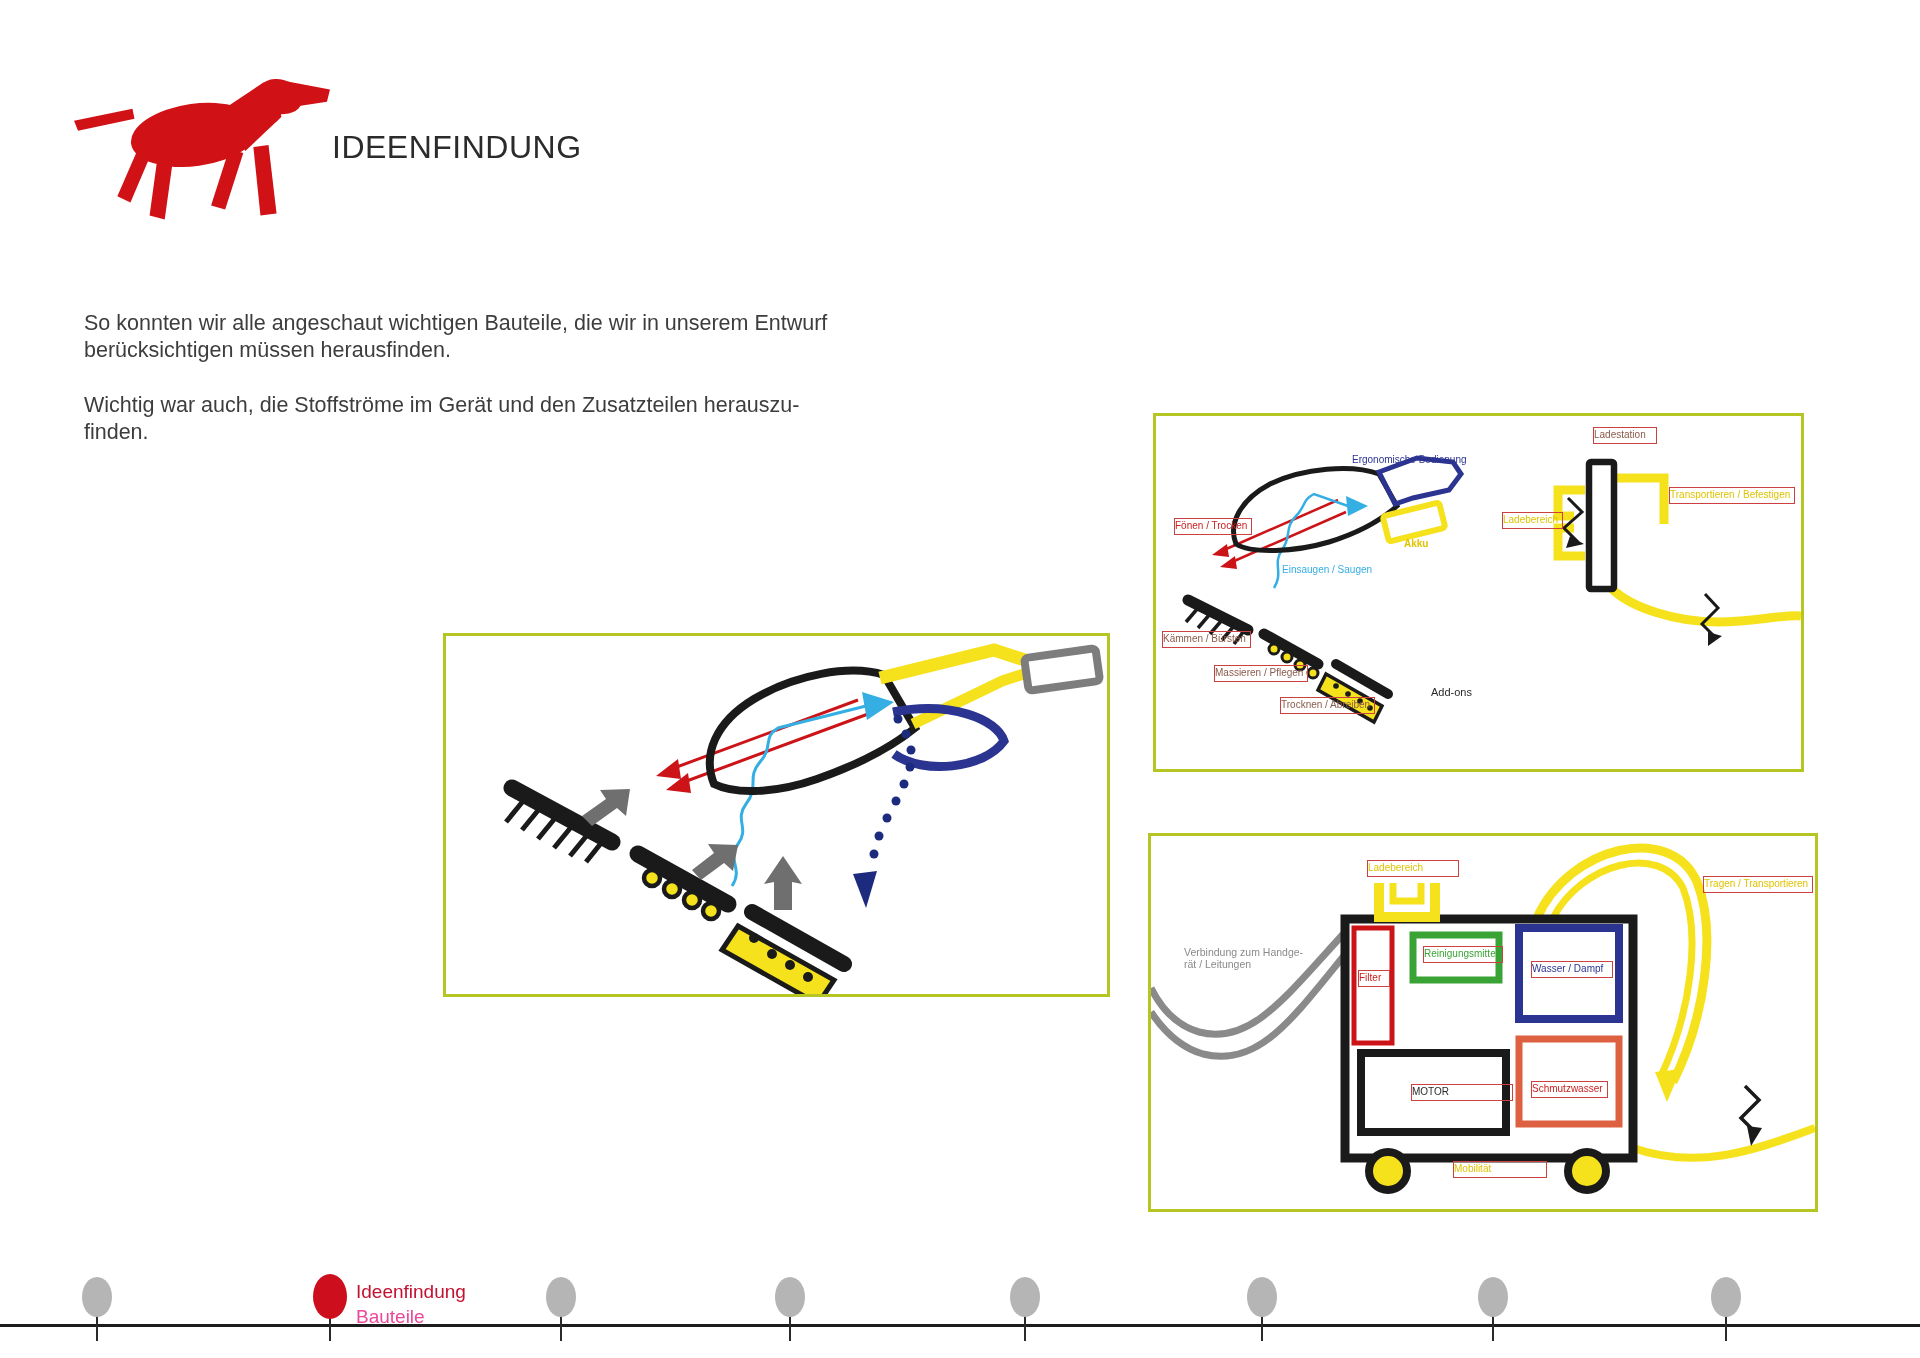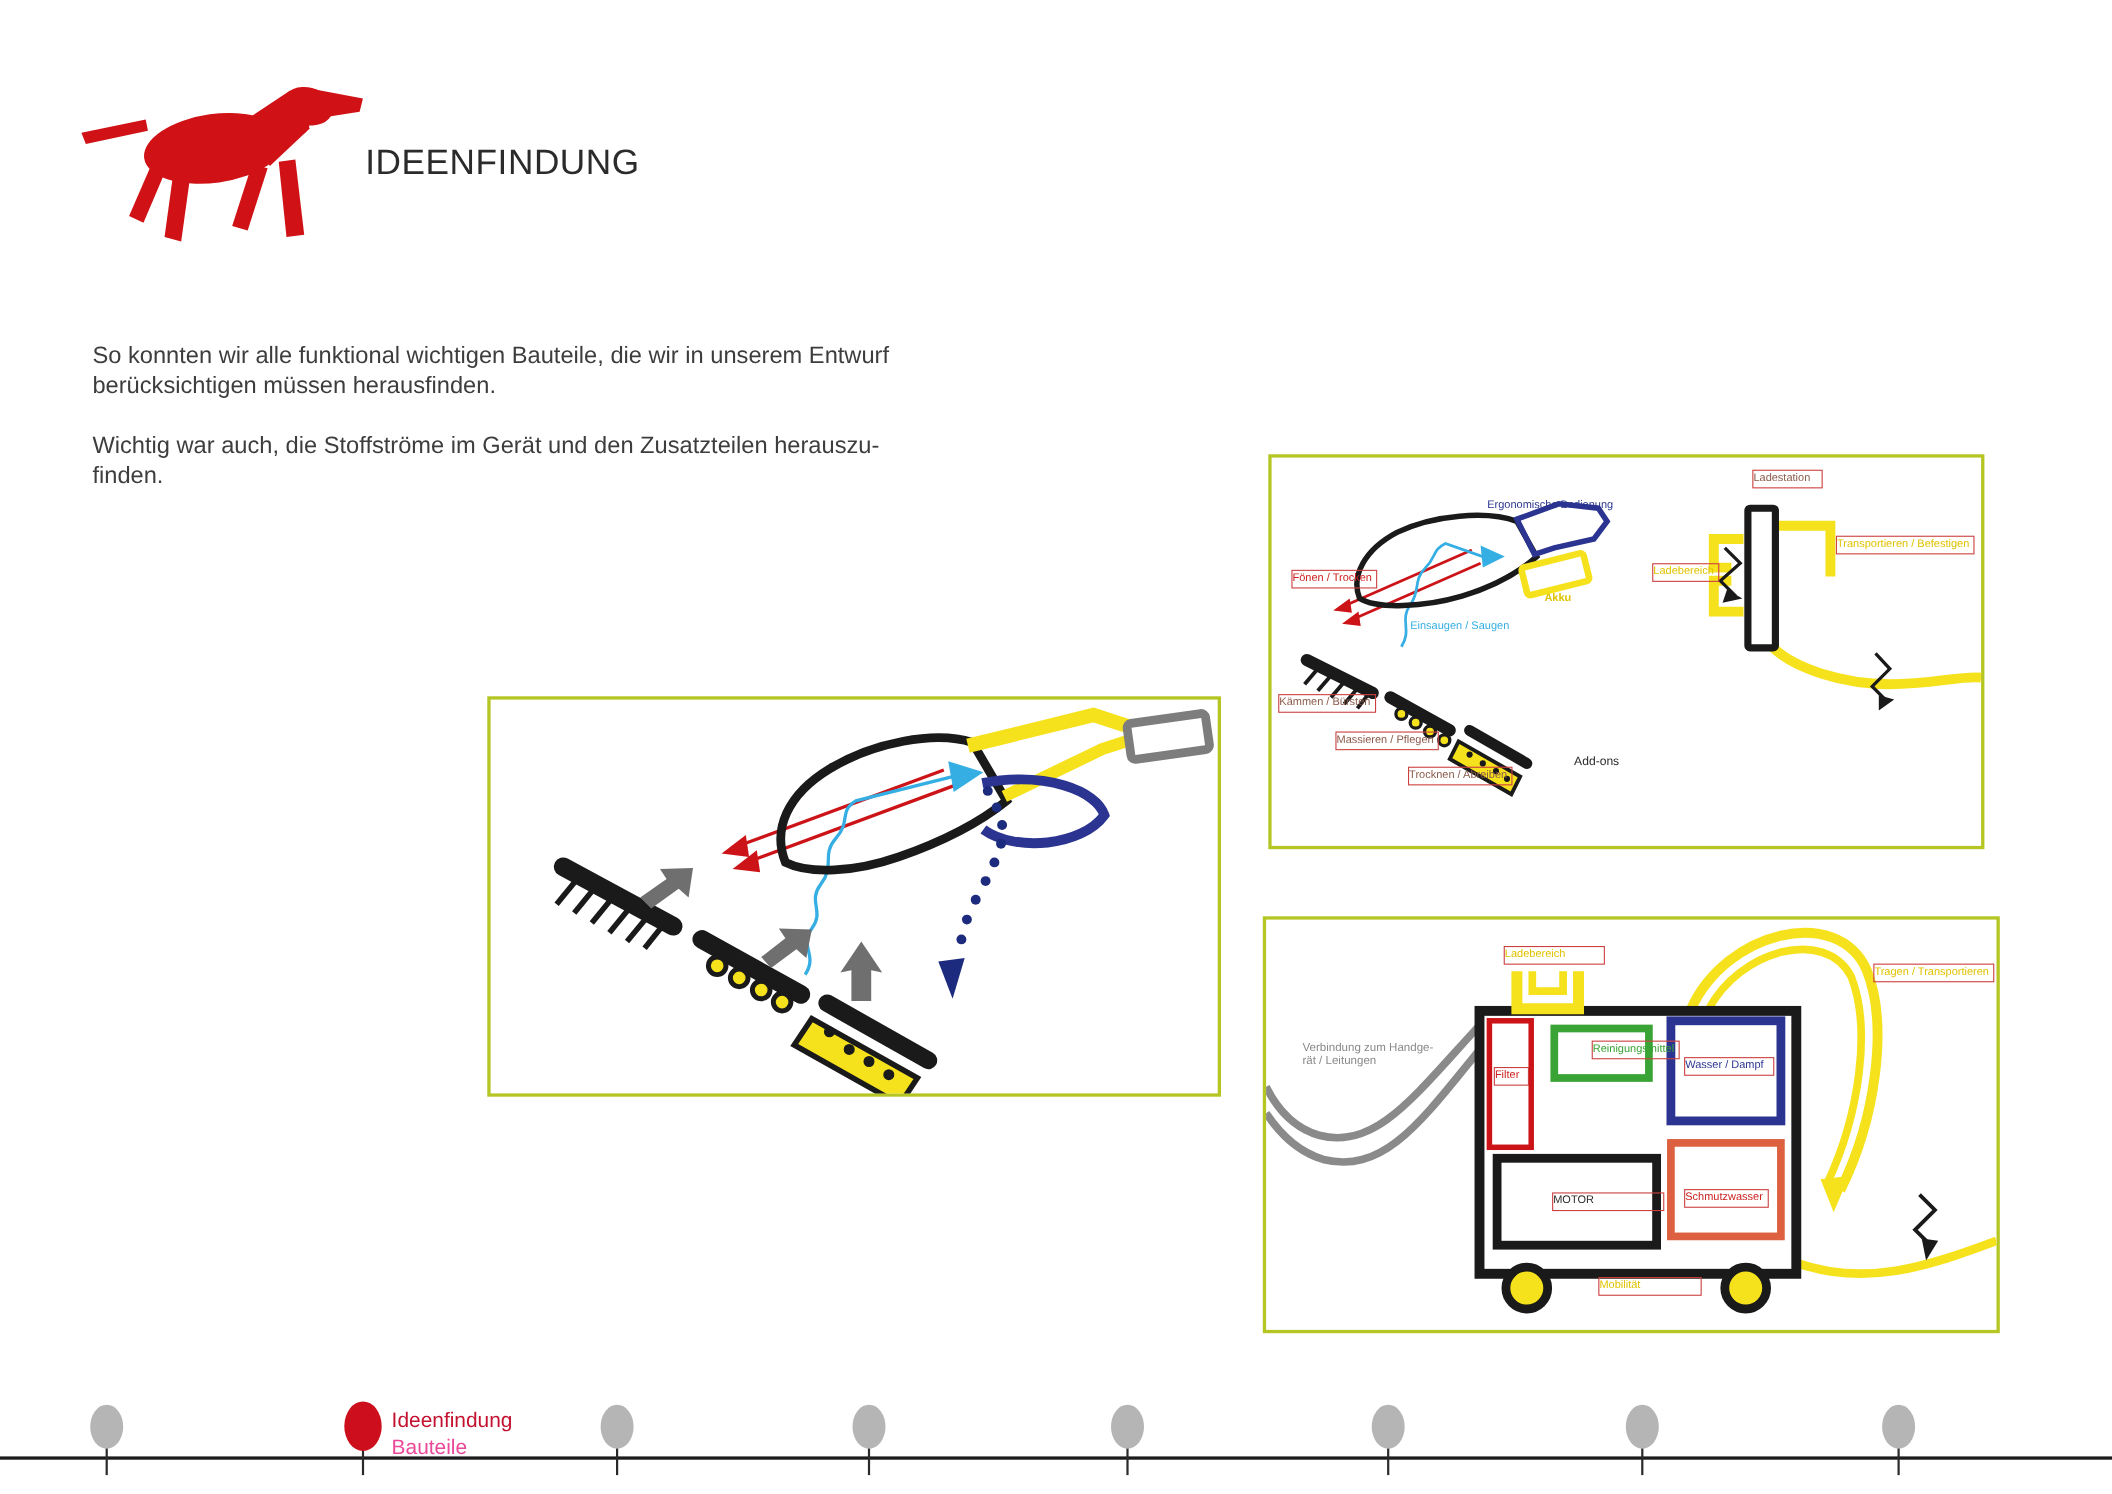--- a/index.html
+++ b/index.html
@@ -57,21 +57,21 @@
     <polygon points="156,80 170,84 152,140 138,136"></polygon>
     <polygon points="86,80 101,85 92,150 77,146"></polygon>
     <polygon points="68,74 81,79 58,133 45,127"></polygon>
   </g>
 </svg>
 <div class="titles">
   <div class="title">IDEENFINDUNG</div>
 </div>
 
 <div class="intro">
-  <p>So konnten wir alle funktional wichtigen Bauteile, die wir in unserem Entwurf
+  <p>So konnten wir alle angeschaut wichtigen Bauteile, die wir in unserem Entwurf
 berücksichtigen müssen herausfinden.</p>
   <p>Wichtig war auch, die Stoffströme im Gerät und den Zusatzteilen herauszu-
 finden.</p>
 </div>
 
 <div id="box1" class="sketchbox">
 <svg width="661" height="358" viewBox="0 0 661 358">
 
   <g stroke="#cc1418" stroke-width="3" fill="#cc1418">
     <line x1="412" y1="64" x2="228" y2="132"></line>
@@ -251,21 +251,21 @@
   <rect x="368" y="203" width="100" height="85" stroke="#dd6040" stroke-width="7" fill="none"></rect>
 
   <circle cx="237" cy="335" r="19" fill="#f6e21c" stroke="#1a1a1a" stroke-width="8"></circle>
   <circle cx="436" cy="335" r="19" fill="#f6e21c" stroke="#1a1a1a" stroke-width="8"></circle>
 </svg>
   <span class="lbl tag t-yellow" style="left:216px;top:24px;min-width:86px;">Ladebereich</span>
   <span class="lbl tag t-yellow" style="left:552px;top:40px;">Tragen / Transportieren</span>
   <span class="lbl t-gray" style="left:33px;top:110px;font-size:10.5px;">Verbindung zum Handge-
 rät / Leitungen</span>
   <span class="lbl tag t-red" style="left:207px;top:134px;min-width:26px;">Filter</span>
-  <span class="lbl tag t-green" style="left:272px;top:110px;margin-left:24px;">Reinigungsmittel</span>
+  <span class="lbl tag t-green" style="left:272px;top:110px;">Reinigungsmittel</span>
   <span class="lbl tag t-blue" style="left:380px;top:125px;min-width:76px;">Wasser / Dampf</span>
   <span class="lbl tag t-red" style="left:380px;top:245px;">Schmutzwasser</span>
   <span class="lbl tag t-black" style="left:260px;top:248px;min-width:96px;">MOTOR</span>
   <span class="lbl tag t-yellow" style="left:302px;top:325px;min-width:88px;">Mobilität</span>
 </div>
 
 <div class="timeline">
   <div class="tl-line"></div>
   <div>
       <div class="dot-group" style="left: 97px;">

